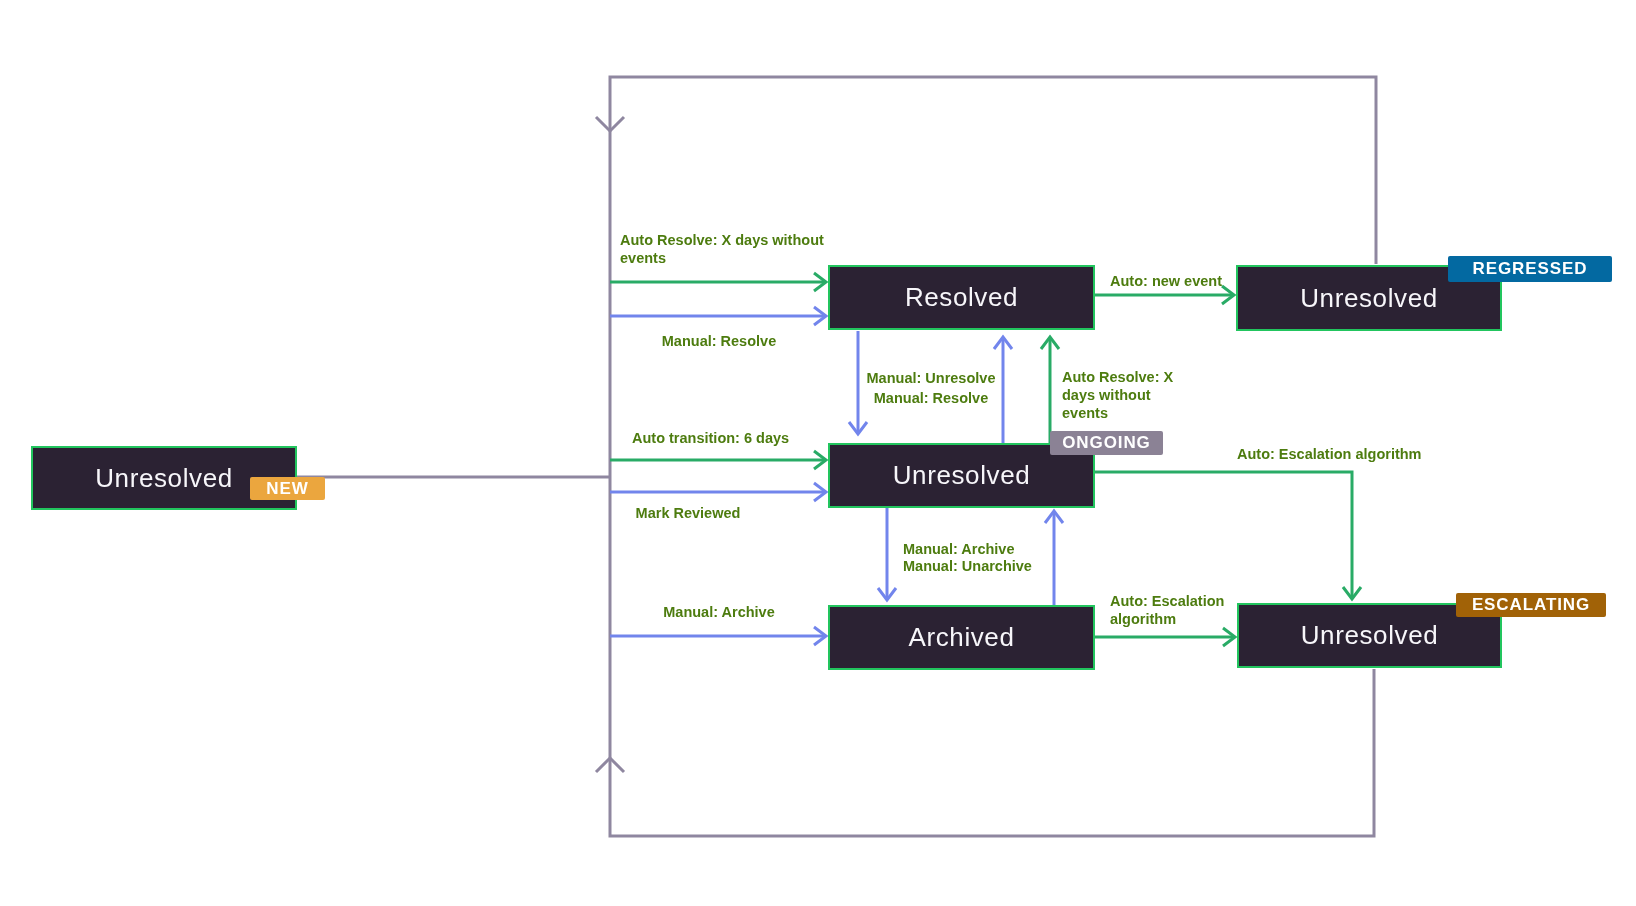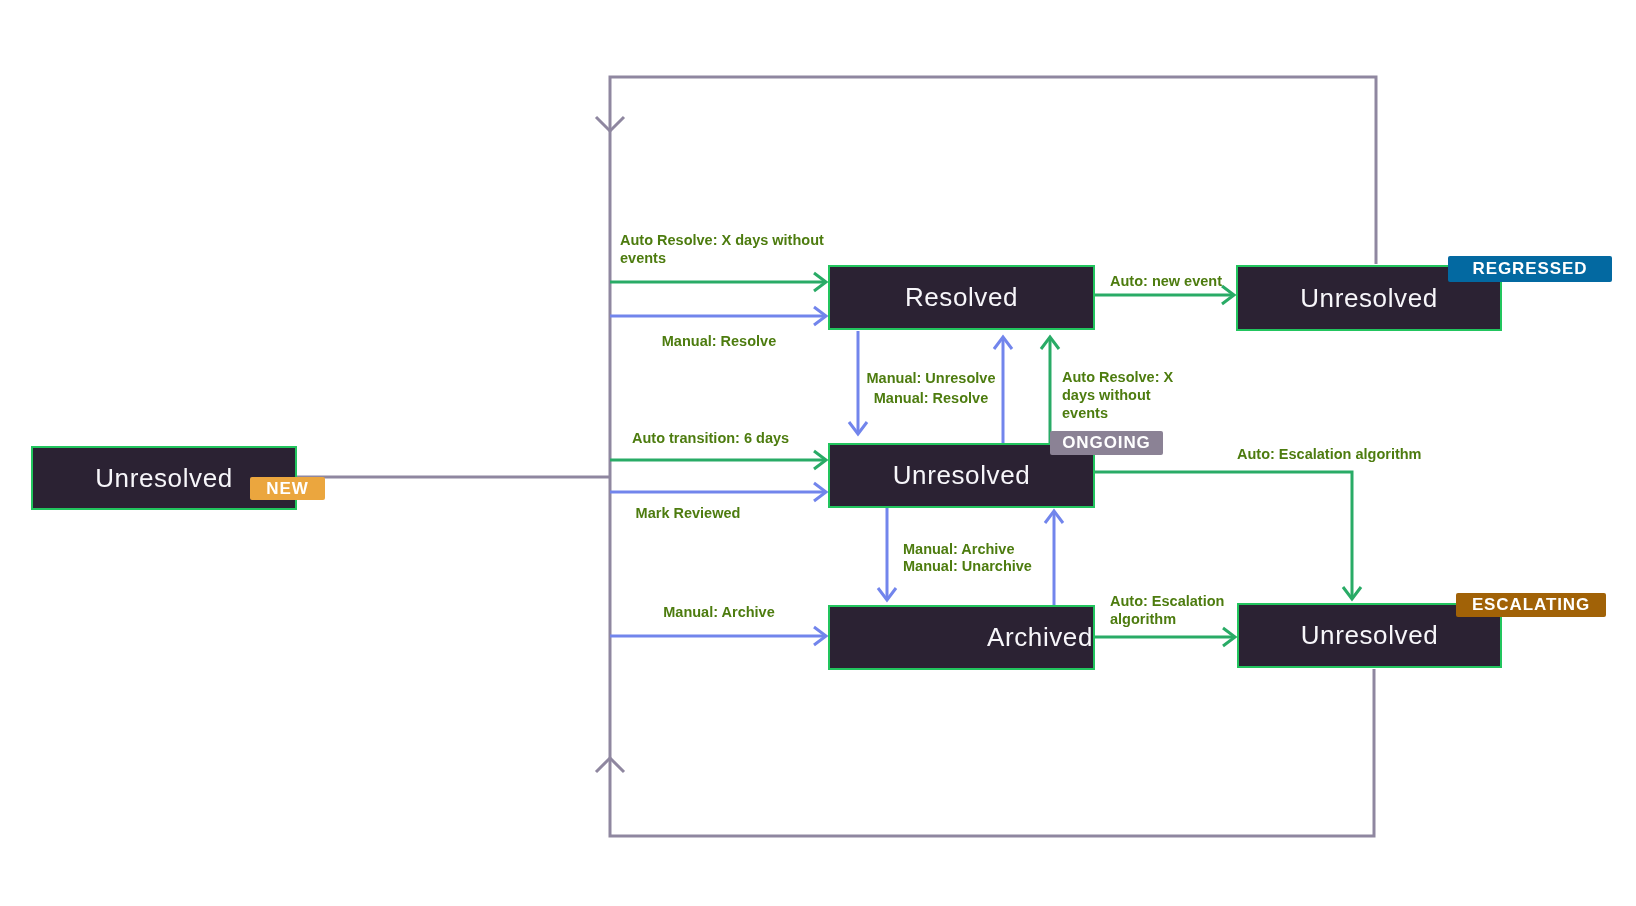--- a/index.html
+++ b/index.html
@@ -25,21 +25,21 @@
     position:absolute;color:#4d7c0f;font-size:14.5px;font-weight:600;line-height:18px;
     white-space:normal;
   }
   .nowrap{white-space:nowrap;}
   .center{text-align:center;}
   .right{text-align:right;}
   #node-new{left:31px;top:446px;width:266px;height:64px;}
   #node-resolved{left:828px;top:265px;width:267px;height:65px;}
   #node-regressed{left:1236px;top:265px;width:266px;height:66px;}
   #node-ongoing{left:828px;top:443px;width:267px;height:65px;}
-  #node-archived{left:828px;top:605px;width:267px;height:65px;justify-content:flex-end;}
+  #node-archived{left:828px;top:605px;width:267px;height:65px;}
   #node-escalating{left:1237px;top:603px;width:265px;height:65px;}
   #lbl-auto-resolve-top{left:620px;top:231px;width:208px;}
   #lbl-manual-resolve-top{left:612px;top:332px;width:214px;}
   #lbl-auto-transition{left:632px;top:429px;}
   #lbl-mark-reviewed{left:581px;top:504px;width:214px;}
   #lbl-manual-archive-left{left:612px;top:603px;width:214px;}
   #lbl-manual-unresolve{left:846px;top:369px;width:170px;}
   #lbl-manual-resolve-mid{left:846px;top:389px;width:170px;}
   #lbl-auto-resolve-mid{left:1062px;top:368px;width:115px;}
   #lbl-auto-new-event{left:1072px;top:272px;width:150px;}

